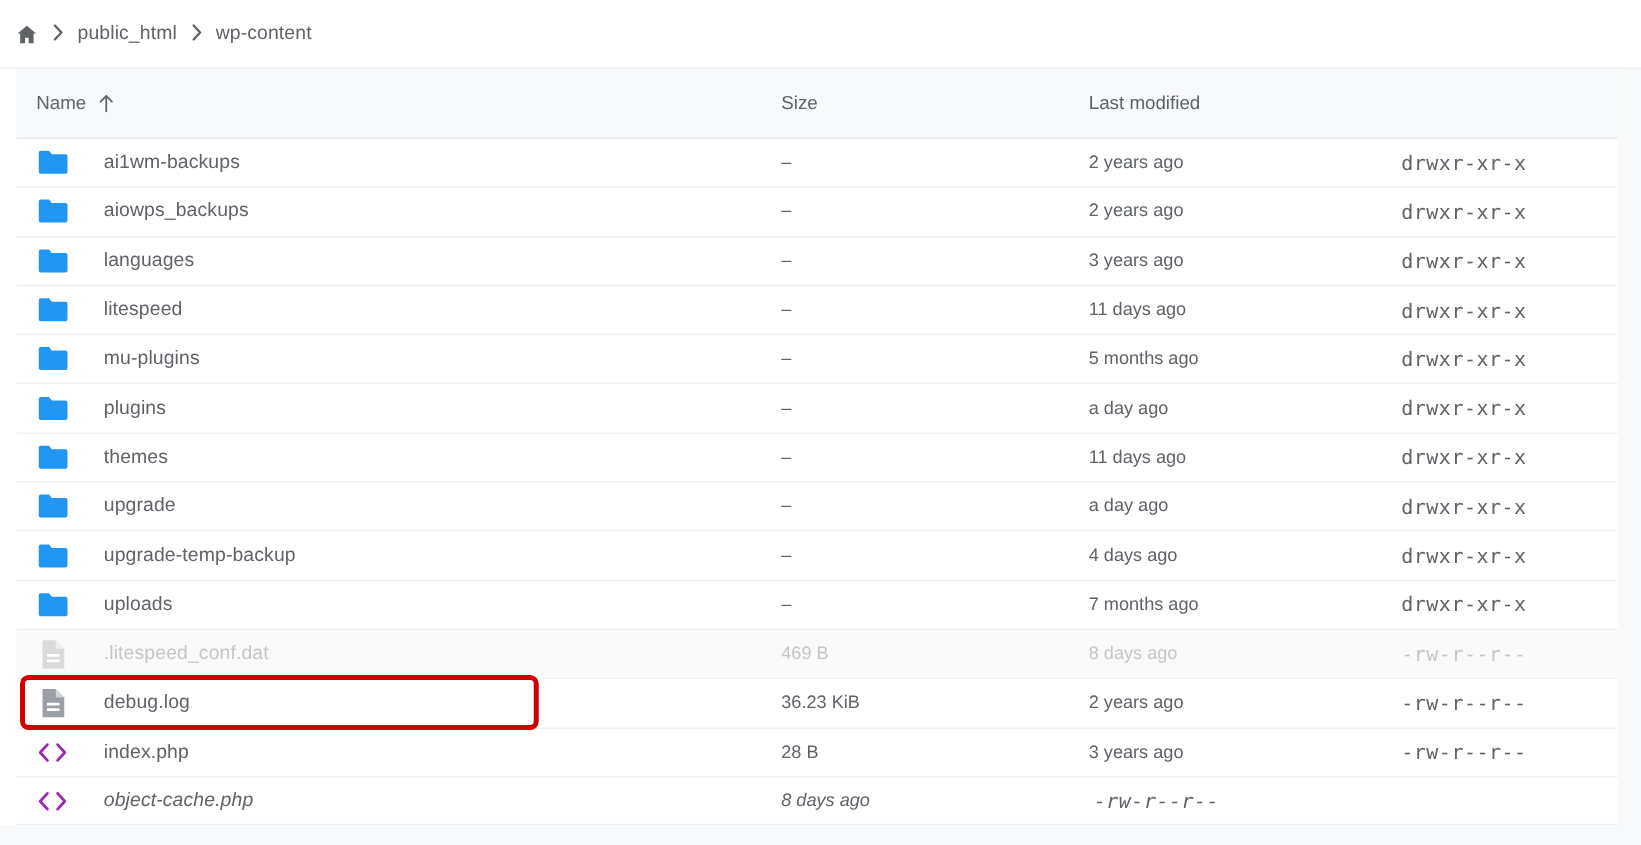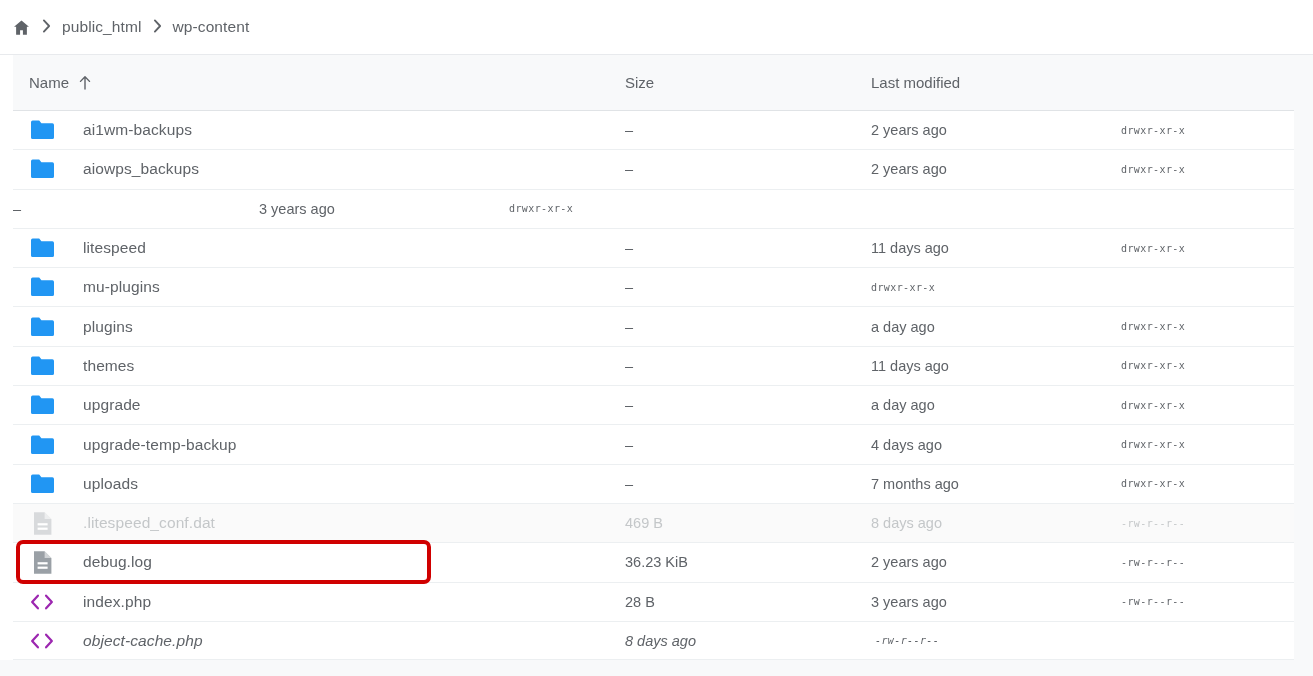--- a/index.html
+++ b/index.html
@@ -132,21 +132,21 @@
   }
   .cell-mod {
     width: 250px;
     box-sizing: border-box;
     font-size: 14.5px;
     color: #5f6368;
   }
   .cell-perm {
     flex: 1;
     box-sizing: border-box;
-    font-size: 10px;
+    font-size: 16px;
     color: #5f6368;
     font-family: "DejaVu Sans Mono", monospace;
     letter-spacing: .4px;
   }
   .row.dim .name-text,
   .row.dim .cell-size,
   .row.dim .cell-mod,
   .row.dim .cell-perm { color: #c4c7c9; }
 
   
@@ -217,20 +217,28 @@
               <path d="M1 3.2 A1.6 1.6 0 0 1 2.6 1.6 H9.2 L11.4 4.3 H22.4 A1.6 1.6 0 0 1 24 5.9 V18.4 A1.6 1.6 0 0 1 22.4 20 H2.6 A1.6 1.6 0 0 1 1 18.4 Z" fill="#2196f3"></path>
             </svg>
           </span>
           <span class="name-text">aiowps_backups</span>
         </div>
         <div class="cell-size">–</div>
         <div class="cell-mod">2 years ago</div>
         <div class="cell-perm">drwxr-xr-x</div>
       </div>
       <div class="row">
+        <div class="cell-name">
+          <span class="icon-box">
+            <svg width="25" height="22" viewBox="0 0 25 22" aria-hidden="true">
+              <path d="M1 3.2 A1.6 1.6 0 0 1 2.6 1.6 H9.2 L11.4 4.3 H22.4 A1.6 1.6 0 0 1 24 5.9 V18.4 A1.6 1.6 0 0 1 22.4 20 H2.6 A1.6 1.6 0 0 1 1 18.4 Z" fill="#2196f3"></path>
+            </svg>
+          </span>
+          <span class="name-text">languages</span>
+        </div>
         <div class="cell-size">–</div>
         <div class="cell-mod">3 years ago</div>
         <div class="cell-perm">drwxr-xr-x</div>
       </div>
       <div class="row">
         <div class="cell-name">
           <span class="icon-box">
             <svg width="25" height="22" viewBox="0 0 25 22" aria-hidden="true">
               <path d="M1 3.2 A1.6 1.6 0 0 1 2.6 1.6 H9.2 L11.4 4.3 H22.4 A1.6 1.6 0 0 1 24 5.9 V18.4 A1.6 1.6 0 0 1 22.4 20 H2.6 A1.6 1.6 0 0 1 1 18.4 Z" fill="#2196f3"></path>
             </svg>
@@ -244,20 +252,21 @@
       <div class="row">
         <div class="cell-name">
           <span class="icon-box">
             <svg width="25" height="22" viewBox="0 0 25 22" aria-hidden="true">
               <path d="M1 3.2 A1.6 1.6 0 0 1 2.6 1.6 H9.2 L11.4 4.3 H22.4 A1.6 1.6 0 0 1 24 5.9 V18.4 A1.6 1.6 0 0 1 22.4 20 H2.6 A1.6 1.6 0 0 1 1 18.4 Z" fill="#2196f3"></path>
             </svg>
           </span>
           <span class="name-text">mu-plugins</span>
         </div>
         <div class="cell-size">–</div>
+        <div class="cell-mod">5 months ago</div>
         <div class="cell-perm">drwxr-xr-x</div>
       </div>
       <div class="row">
         <div class="cell-name">
           <span class="icon-box">
             <svg width="25" height="22" viewBox="0 0 25 22" aria-hidden="true">
               <path d="M1 3.2 A1.6 1.6 0 0 1 2.6 1.6 H9.2 L11.4 4.3 H22.4 A1.6 1.6 0 0 1 24 5.9 V18.4 A1.6 1.6 0 0 1 22.4 20 H2.6 A1.6 1.6 0 0 1 1 18.4 Z" fill="#2196f3"></path>
             </svg>
           </span>
           <span class="name-text">plugins</span>

